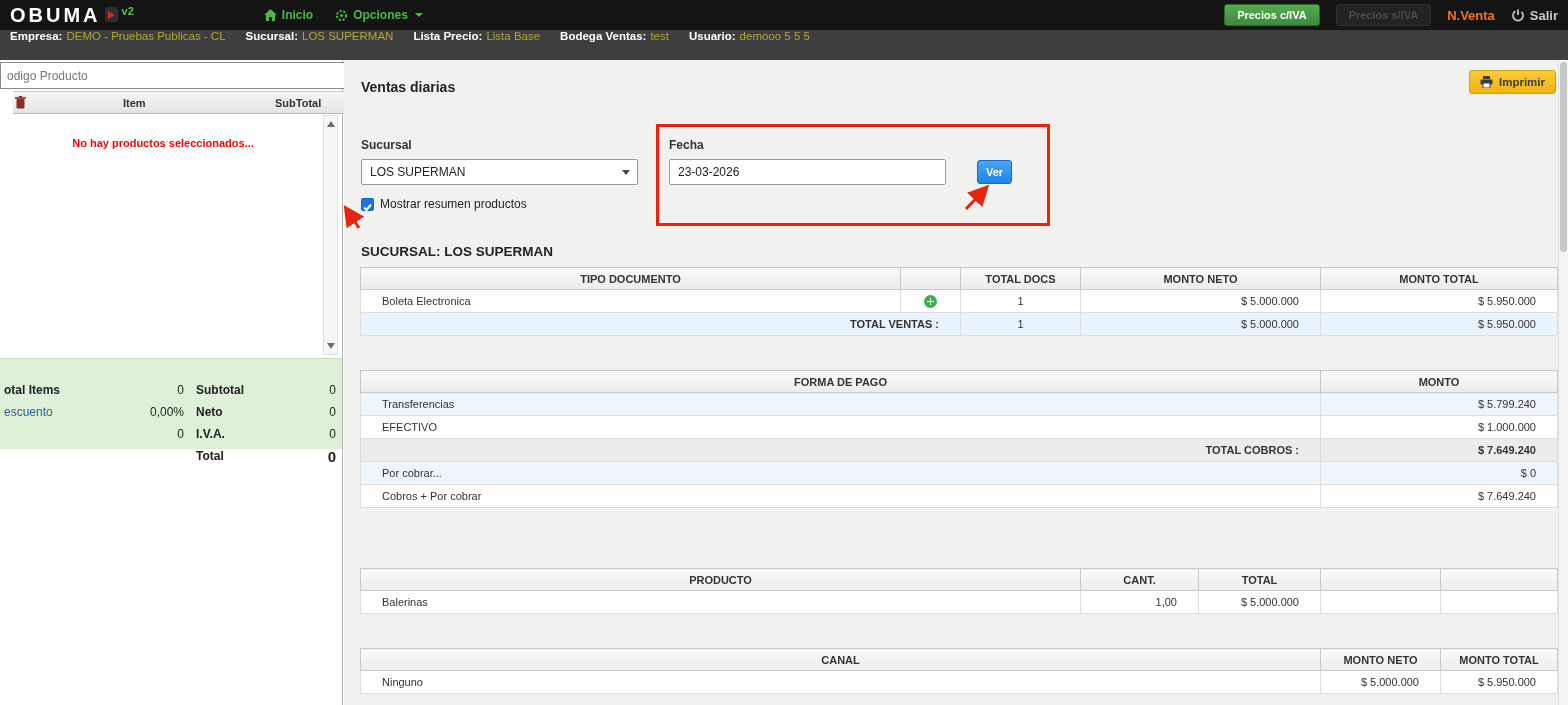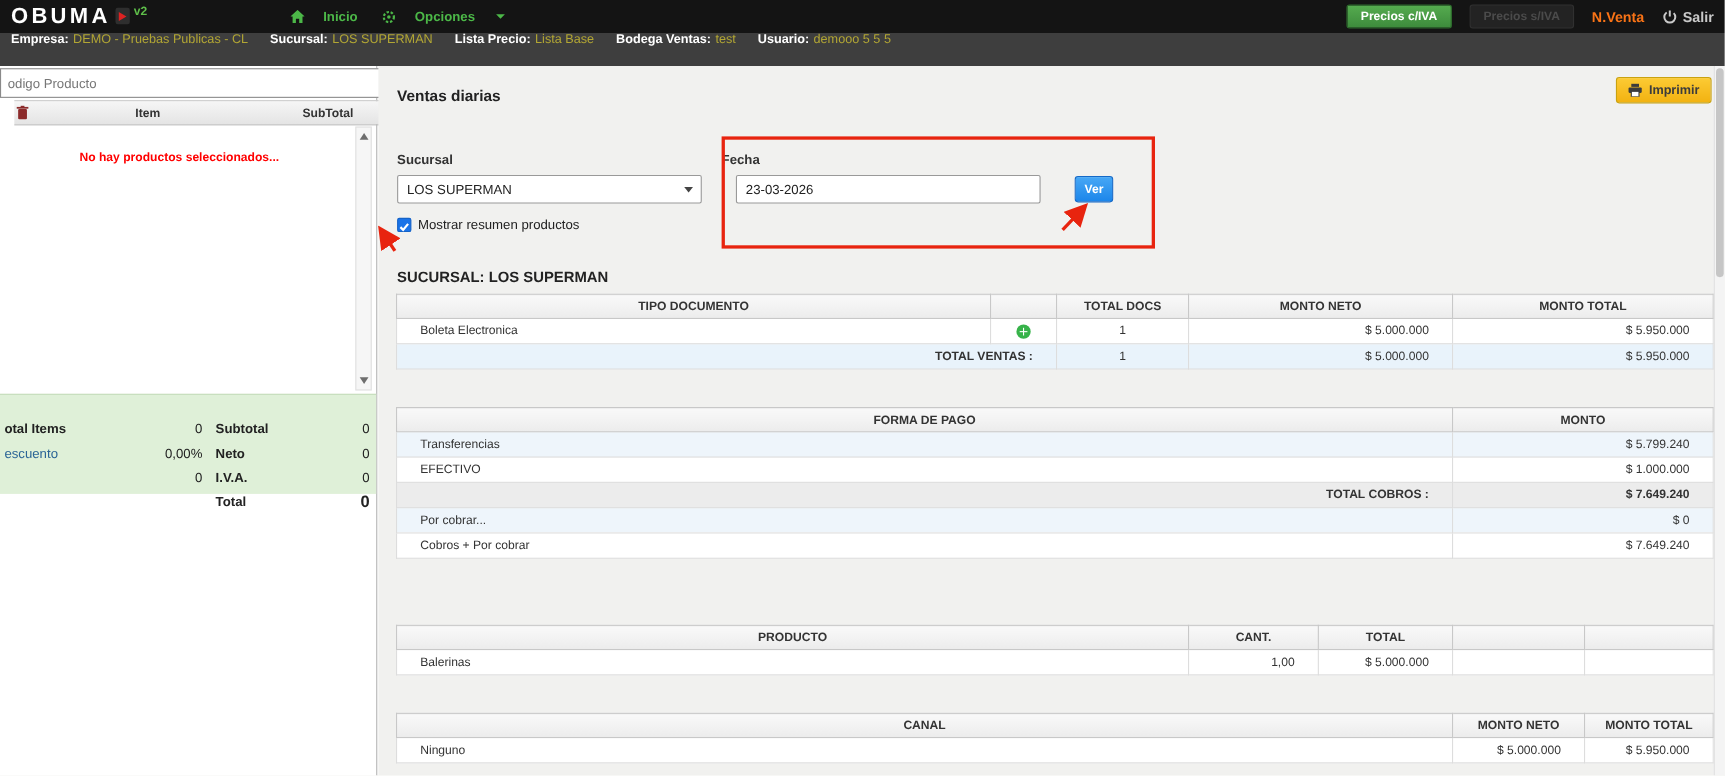--- a/index.html
+++ b/index.html
@@ -7,21 +7,21 @@
   body{position:relative;font-family:"Liberation Sans",sans-serif;background:#fff;color:#333}
 
   
   .topbar{position:absolute;top:0;left:0;right:0;height:30px;background:#141414;display:flex;align-items:center;padding:0 10px;z-index:5}
   .logo{display:flex;align-items:flex-start;gap:4px}
   .logo-text{color:#fff;font-weight:bold;font-size:20px;letter-spacing:3px;line-height:22px}
   .logo-badge{width:13px;height:15px;background:#2e2e2e;border-radius:2px;margin-top:3px;position:relative}
   .logo-badge::after{content:"";position:absolute;left:3px;top:4px;border-left:7px solid #d22;border-top:4px solid transparent;border-bottom:4px solid transparent}
   .logo-v{color:#5fbf4a;font-size:11px;font-weight:bold;margin-top:1px}
   .nav{display:flex;gap:22px;margin-left:130px}
-  .nav-item{display:flex;align-items:center;gap:17px;color:#4cb848;font-weight:bold;font-size:12px;cursor:pointer}
+  .nav-item{display:flex;align-items:center;gap:5px;color:#4cb848;font-weight:bold;font-size:12px;cursor:pointer}
   .caret{width:0;height:0;border-left:4px solid transparent;border-right:4px solid transparent;border-top:4px solid #4cb848;margin-left:2px}
   .topbar-right{margin-left:auto;display:flex;align-items:center;gap:16px}
   .btn-green{background:linear-gradient(#55ab4f,#3d8b3c);border:1px solid #2d6b2c;border-radius:3px;color:#fff;font-weight:bold;font-size:11px;padding:4px 12px;cursor:pointer;font-family:inherit}
   .btn-dark{background:#232323;border:1px solid #303030;border-radius:3px;color:#4b4b4b;font-weight:bold;font-size:11px;padding:4px 12px;cursor:pointer;font-family:inherit}
   .nventa{color:#f97316;font-weight:bold;font-size:13px}
   .salir{display:flex;align-items:center;gap:5px;color:#c9c9c9;font-weight:bold;font-size:13px;cursor:pointer}
 
   
   .infobar{position:absolute;top:30px;left:0;right:0;height:30px;background:#3e3e3e;display:flex;gap:20px;padding:0 10px;font-size:11.5px;z-index:5}
   .info-item b{color:#fff;font-weight:bold}
@@ -47,21 +47,21 @@
   .cart-summary .num{text-align:right}
   .cart-summary .link{color:#2a6496;cursor:pointer}
   .cart-summary .total-big{font-size:15px;font-weight:bold;text-align:right}
 
   
   .main{position:absolute;top:60px;left:344px;right:0;bottom:0;background:#f1f1ef}
   .main-title{position:absolute;top:19px;left:17px;font-size:14px;font-weight:bold;color:#222}
   .btn-imprimir{position:absolute;top:10px;right:12px;height:24px;display:flex;align-items:center;gap:6px;background:linear-gradient(#fccb34,#f2b211);border:1px solid #c9a20f;border-radius:3px;font-size:11.5px;font-weight:bold;color:#3c3c3c;padding:0 10px;cursor:pointer;font-family:inherit}
   .form-label{position:absolute;font-size:12px;font-weight:bold;color:#333}
   .lbl-sucursal{top:78px;left:17px}
-  .lbl-fecha{top:78px;left:312px}
+  .lbl-fecha{top:78px;left:325px}
   .fake-select{position:absolute;left:17px;top:99px;width:277px;height:26px;background:#fff;border:1px solid #999;border-radius:2px;font-size:12px;color:#222;line-height:24px;padding:0 22px 0 8px;cursor:pointer}
   .fake-select .chev{position:absolute;right:7px;top:10px;width:0;height:0;border-left:4px solid transparent;border-right:4px solid transparent;border-top:5px solid #444}
   .checkbox{position:absolute;left:17px;top:138px;width:13px;height:13px;background:#1a73e8;border:1px solid #1563c8;border-radius:2px;cursor:pointer}
   .checkbox-label{position:absolute;left:36px;top:137px;font-size:12px;color:#222}
   .red-box{position:absolute;left:312px;top:64px;width:394px;height:102px;border:3px solid #e8240f;z-index:3}
   .fecha-input{position:absolute;left:325px;top:99px;width:277px;height:26px;border:1px solid #999;border-radius:2px;font-size:12px;padding:0 8px;color:#222;background:#fff;font-family:inherit;z-index:4}
   .btn-ver{position:absolute;left:633px;top:100px;width:35px;height:24px;background:linear-gradient(#47a7f5,#1c86ea);border:1px solid #1569c7;border-radius:3px;color:#fff;font-weight:bold;font-size:11px;cursor:pointer;z-index:4;font-family:inherit}
   .section-title{position:absolute;top:184px;left:17px;font-size:13.5px;font-weight:bold;color:#222}
 
   

